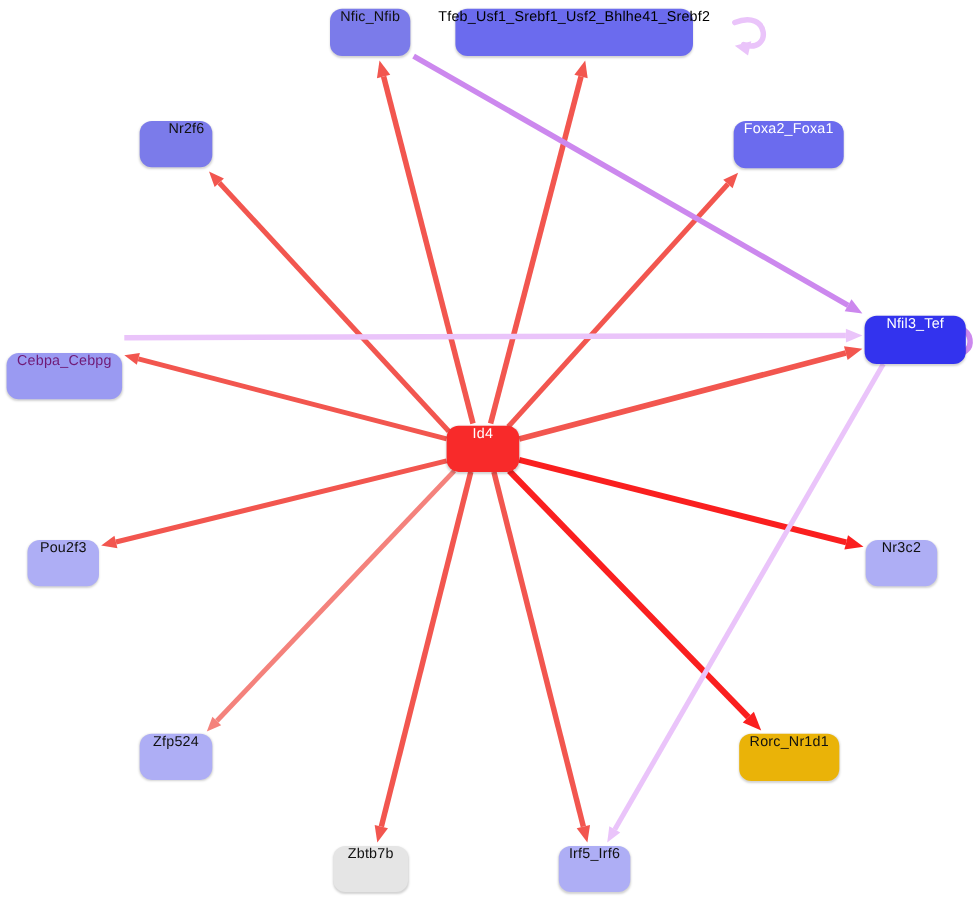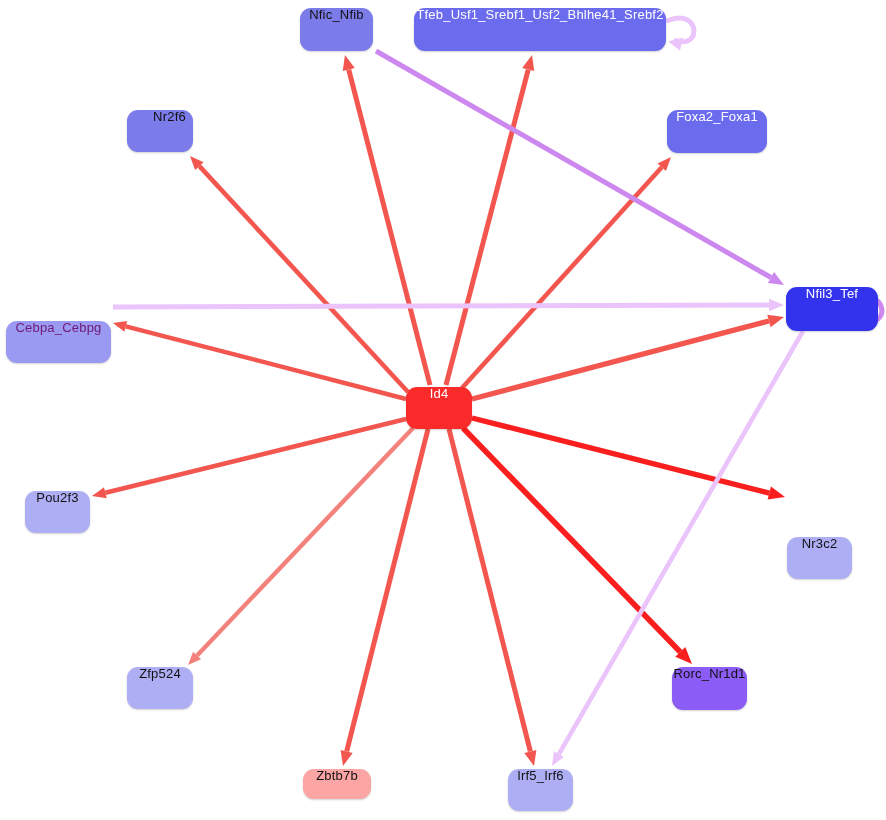--- a/index.html
+++ b/index.html
@@ -86,48 +86,48 @@
       </g>
   </svg>
 
   <div id="node-group">
       <div class="node" style="left: 406px; top: 387px; width: 66px; height: 42px; background: rgb(248, 42, 42); color: rgb(255, 255, 255); font-size: 13px;">
         <span class="node-label">Id4</span>
       </div>
       <div class="node" style="left: 300px; top: 8px; width: 73px; height: 43px; background: rgb(123, 123, 234); color: rgb(17, 17, 17); font-size: 13px;">
         <span class="node-label">Nfic_Nfib</span>
       </div>
-      <div class="node" style="left: 414px; top: 8px; width: 252px; height: 43px; background: rgb(107, 107, 238); color: #ffffff; font-size: 13px;">
+      <div class="node" style="left: 414px; top: 8px; width: 216px; height: 43px; background: rgb(107, 107, 238); color: #000000; font-size: 13px;">
         <span class="node-label">Tfeb_Usf1_Srebf1_Usf2_Bhlhe41_Srebf2</span>
       </div>
       <div class="node" style="left: 127px; top: 110px; width: 66px; height: 42px; background: rgb(123, 123, 234); color: rgb(17, 17, 17); font-size: 13px; padding-left: 19px;">
         <span class="node-label">Nr2f6</span>
       </div>
       <div class="node" style="left: 667px; top: 110px; width: 100px; height: 43px; background: rgb(107, 107, 238); color: rgb(255, 255, 255); font-size: 13px;">
         <span class="node-label">Foxa2_Foxa1</span>
       </div>
       <div class="node" style="left: 6px; top: 288px; width: 105px; height: 42px; background: rgb(154, 154, 242); color: #701a75; font-size: 13px; margin-top: 33px;">
         <span class="node-label">Cebpa_Cebpg</span>
       </div>
       <div class="node" style="left: 786px; top: 287px; width: 92px; height: 44px; background: rgb(51, 51, 238); color: rgb(255, 255, 255); font-size: 13px;">
         <span class="node-label">Nfil3_Tef</span>
       </div>
       <div class="node" style="left: 25px; top: 491px; width: 65px; height: 42px; background: rgb(174, 174, 245); color: rgb(17, 17, 17); font-size: 13px;">
         <span class="node-label">Pou2f3</span>
       </div>
-      <div class="node" style="left: 787px; top: 491px; width: 65px; height: 42px; background: rgb(174, 174, 245); color: rgb(17, 17, 17); font-size: 13px; margin-top: 46px;">
+      <div class="node" style="left: 787px; top: 491px; width: 65px; height: 42px; background: rgb(174, 174, 245); color: rgb(17, 17, 17); font-size: 13px;">
         <span class="node-label">Nr3c2</span>
       </div>
       <div class="node" style="left: 127px; top: 667px; width: 66px; height: 42px; background: rgb(174, 174, 245); color: rgb(17, 17, 17); font-size: 13px;">
         <span class="node-label">Zfp524</span>
       </div>
-      <div class="node" style="left: 672px; top: 667px; width: 75px; height: 43px; background: #8b5cf6; color: rgb(17, 17, 17); font-size: 13px;">
+      <div class="node" style="left: 672px; top: 667px; width: 91px; height: 43px; background: #eab308; color: rgb(17, 17, 17); font-size: 13px;">
         <span class="node-label">Rorc_Nr1d1</span>
       </div>
-      <div class="node" style="left: 303px; top: 769px; width: 68px; height: 30px; background: #fca5a5; color: rgb(17, 17, 17); font-size: 13px;">
+      <div class="node" style="left: 303px; top: 769px; width: 68px; height: 42px; background: #e5e5e5; color: rgb(17, 17, 17); font-size: 13px;">
         <span class="node-label">Zbtb7b</span>
       </div>
       <div class="node" style="left: 508px; top: 769px; width: 65px; height: 42px; background: rgb(174, 174, 245); color: rgb(17, 17, 17); font-size: 13px;">
         <span class="node-label">Irf5_Irf6</span>
       </div>
     </div>
 
 </div>
 
 </body></html>

